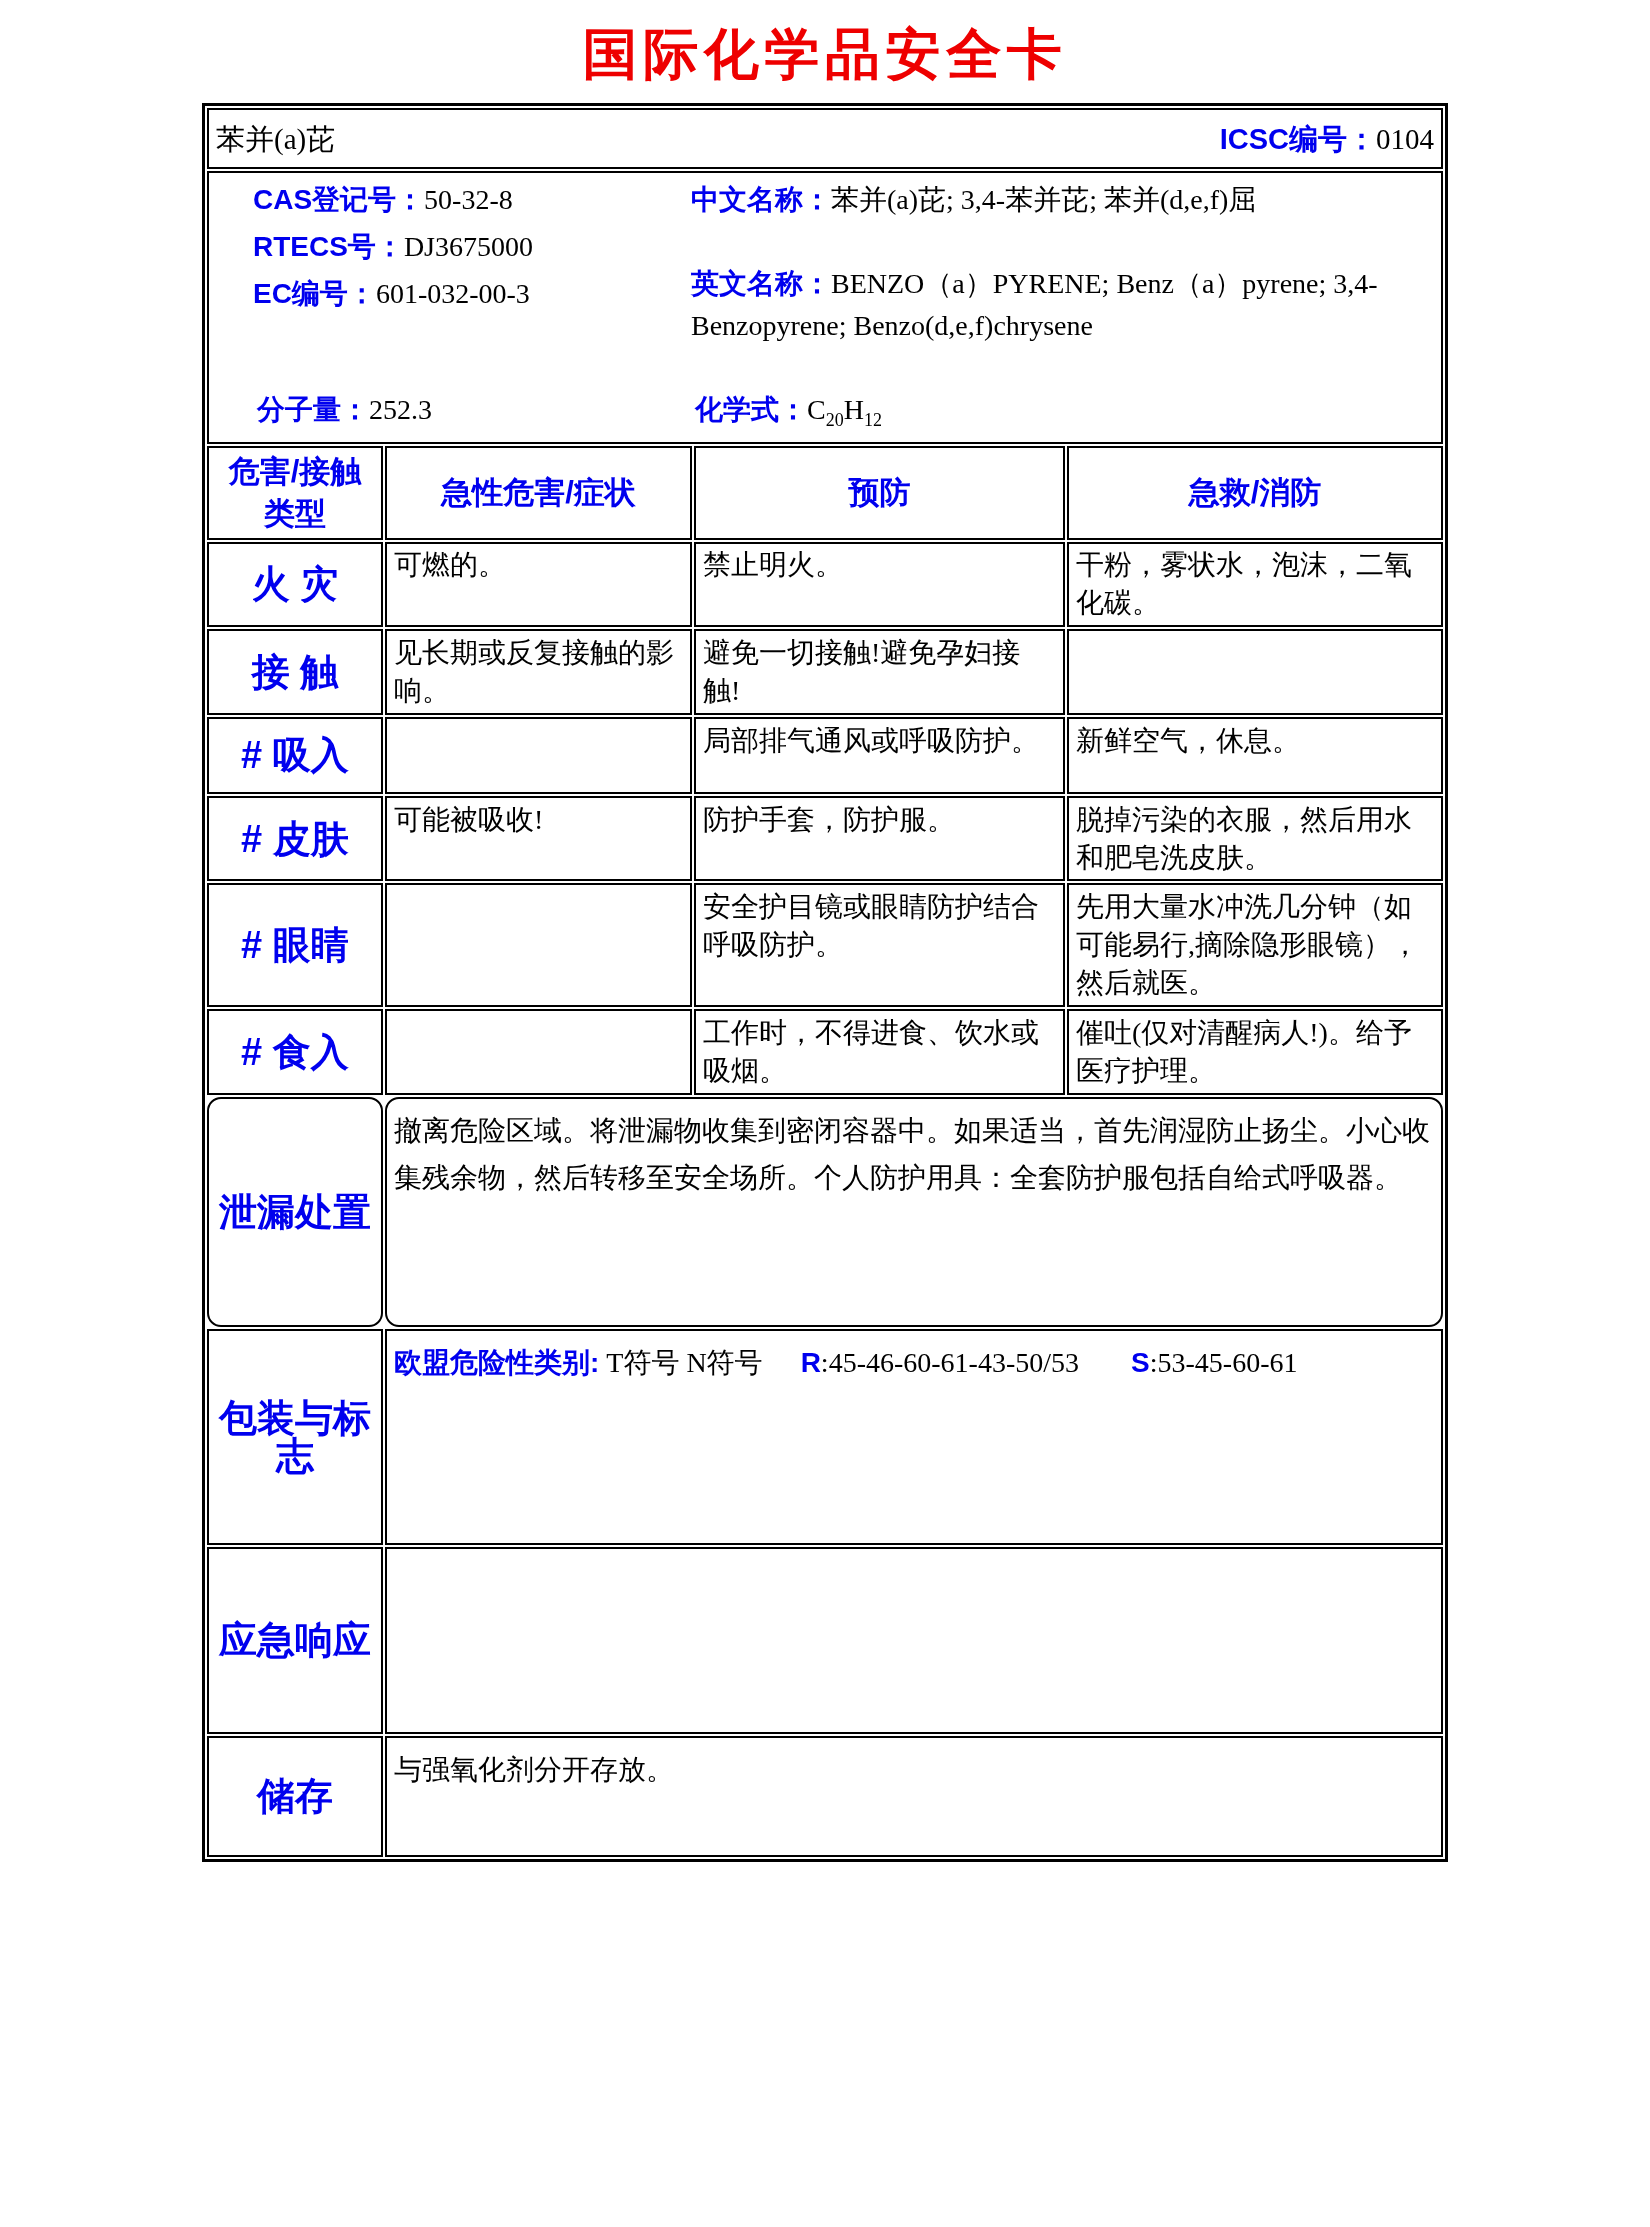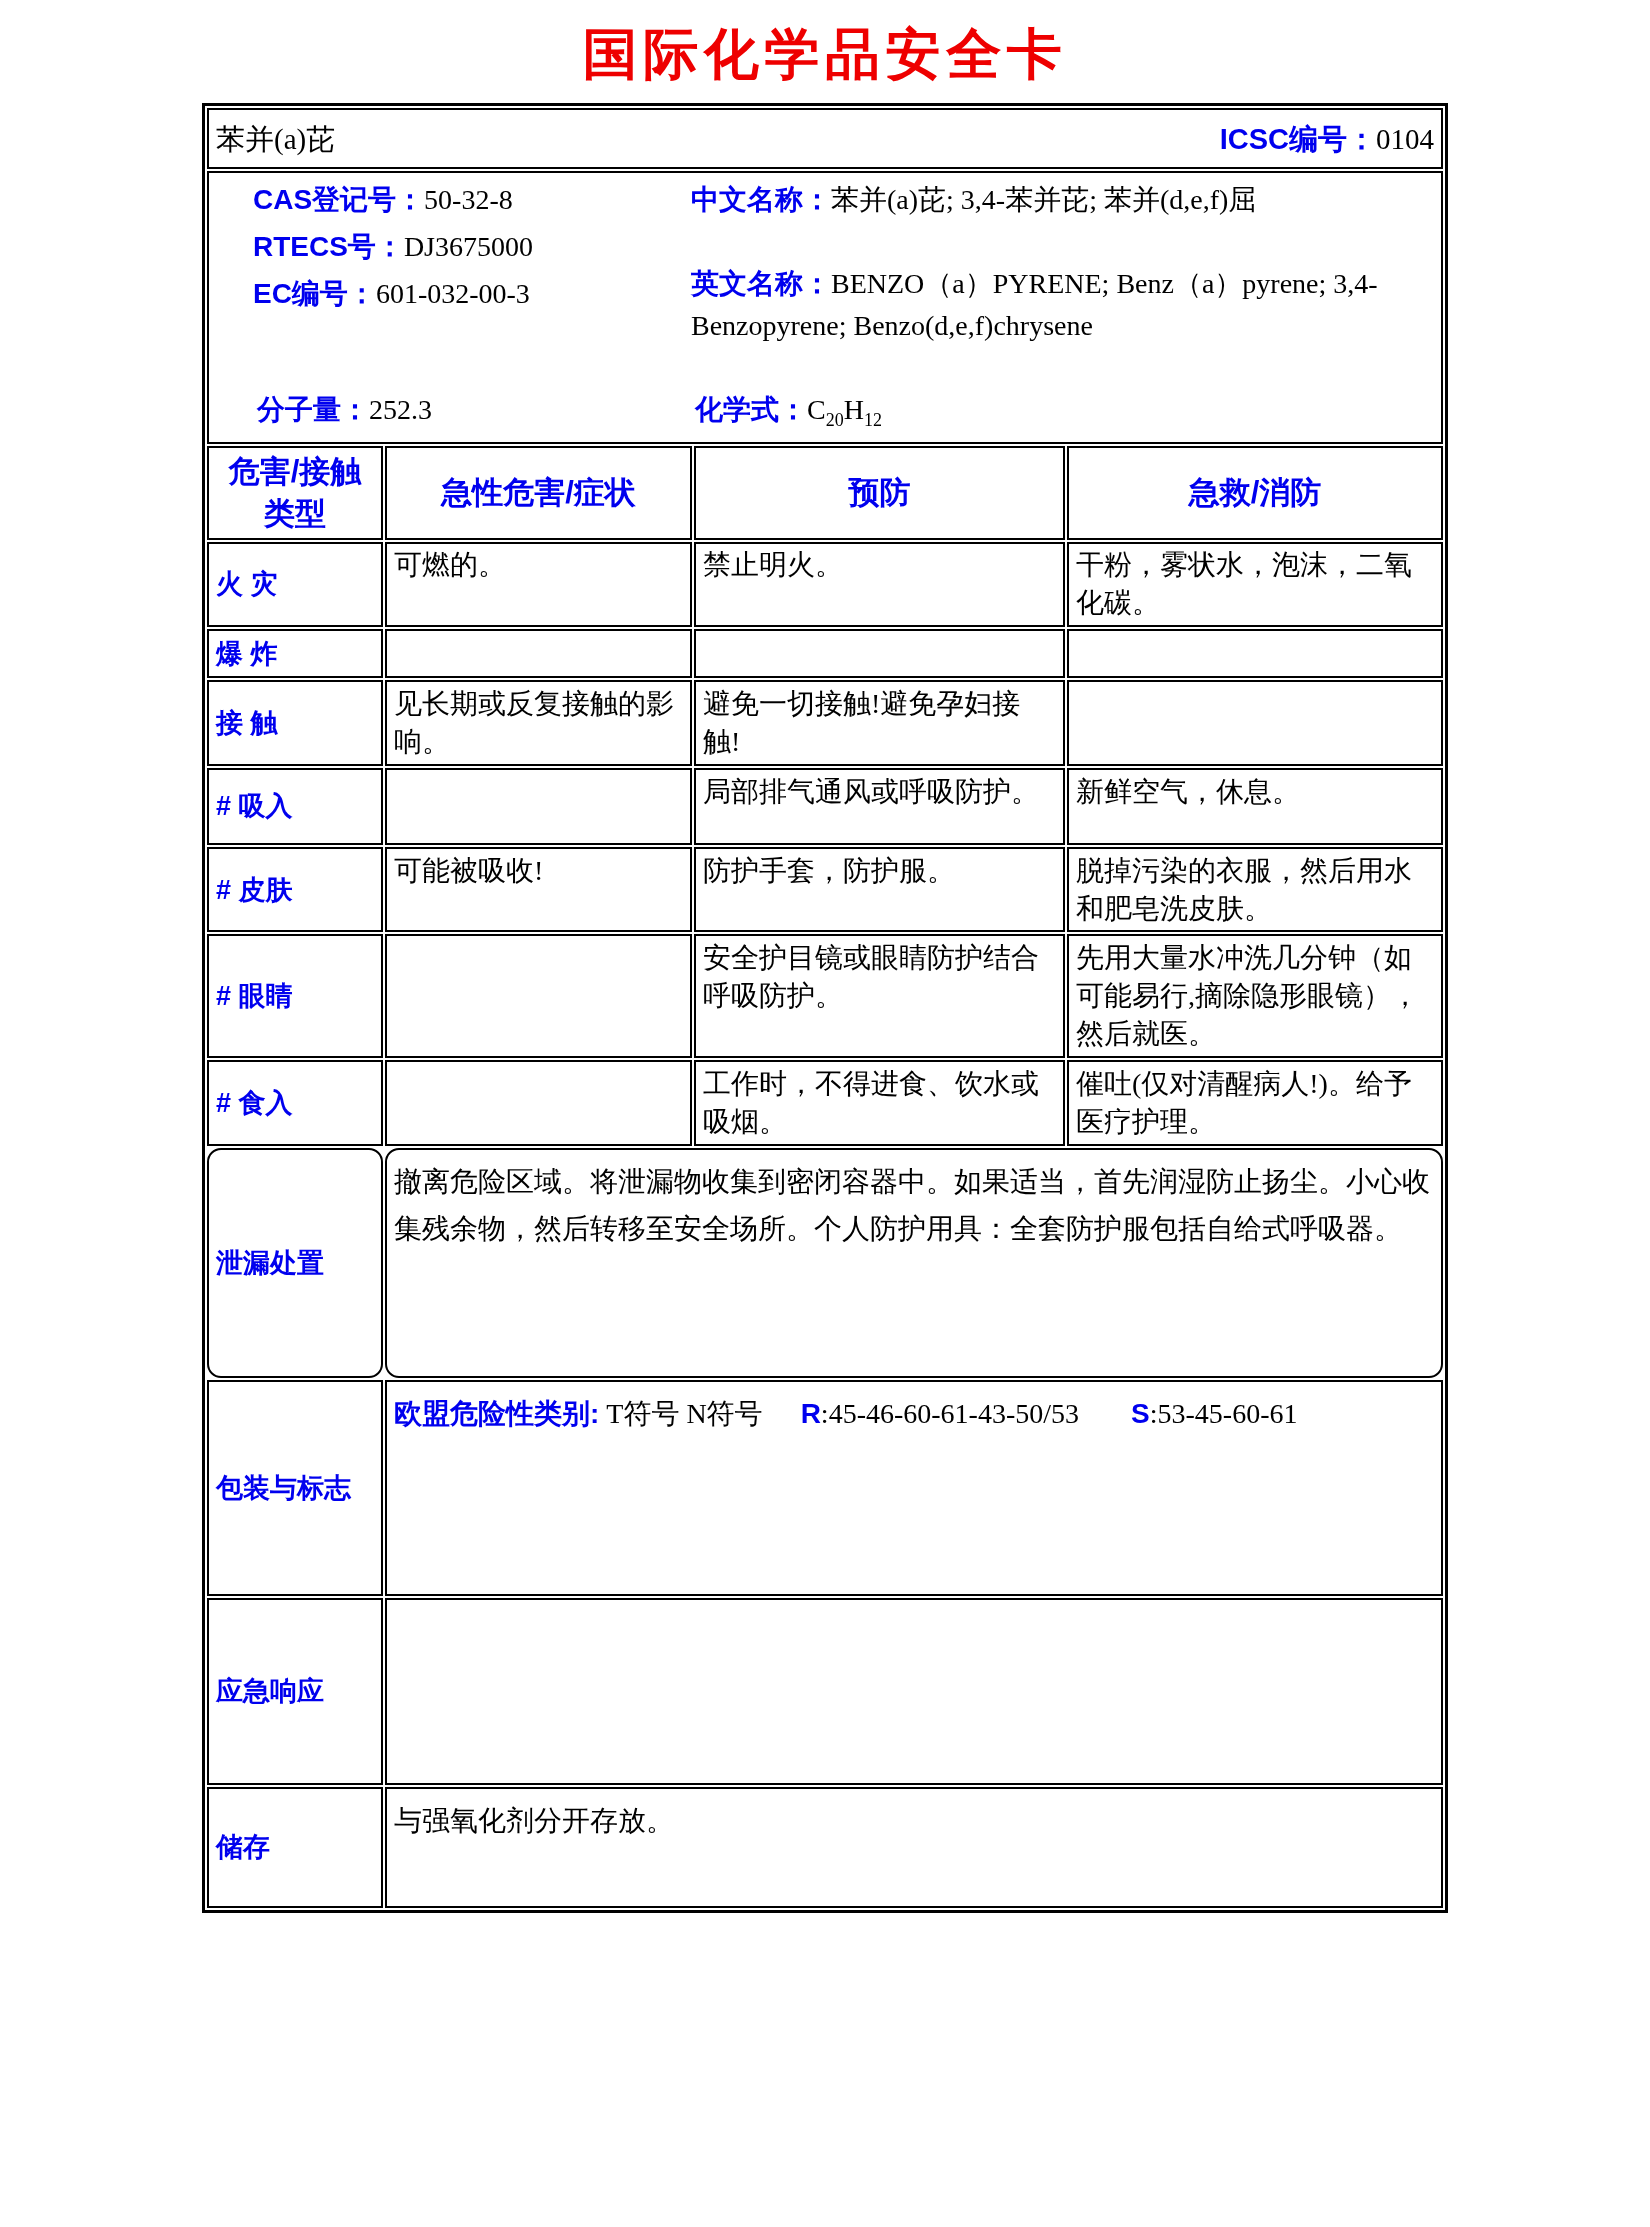--- a/index.html
+++ b/index.html
@@ -39,22 +39,22 @@
   }
   .lbl{
     color:#0000ee;
     font-weight:bold;
     font-family:"Liberation Sans","DejaVu Sans",sans-serif;
   }
   td.rowlabel{
     color:#0000ee;
     font-weight:bold;
     font-family:"Liberation Sans","DejaVu Sans",sans-serif;
-    font-size:27px;
-    text-align:left;
+    font-size:38px;
+    text-align:center;
     vertical-align:middle;
   }
   td.colhead{
     color:#0000ee;
     font-weight:bold;
     font-family:"Liberation Sans","DejaVu Sans",sans-serif;
     font-size:31px;
     text-align:center;
     vertical-align:middle;
     line-height:42px;
@@ -146,26 +146,20 @@
       <td class="colhead">预防</td>
       <td class="colhead">急救/消防</td>
     </tr>
 
     <tr class="rh-fire">
       <td class="rowlabel">火 灾</td>
       <td>可燃的。</td>
       <td>禁止明火。</td>
       <td>干粉，雾状水，泡沫，二氧化碳。</td>
     </tr>
-    <tr class="rh-expl">
-      <td class="rowlabel">爆 炸</td>
-      <td></td>
-      <td></td>
-      <td></td>
-    </tr>
     <tr class="rh-cont">
       <td class="rowlabel">接 触</td>
       <td>见长期或反复接触的影响。</td>
       <td>避免一切接触!避免孕妇接触!</td>
       <td></td>
     </tr>
     <tr class="rh-inh">
       <td class="rowlabel"># 吸入</td>
       <td></td>
       <td>局部排气通风或呼吸防护。</td>

